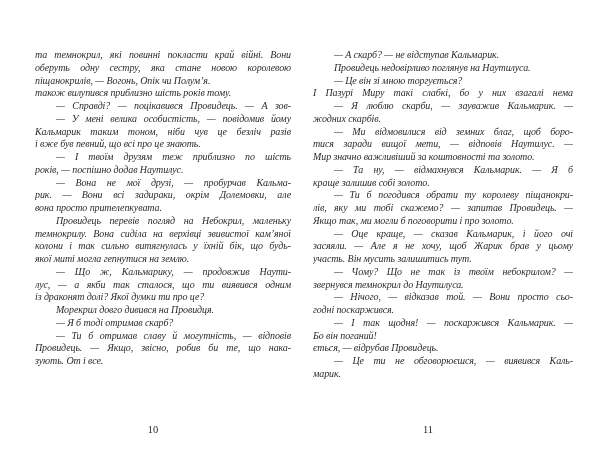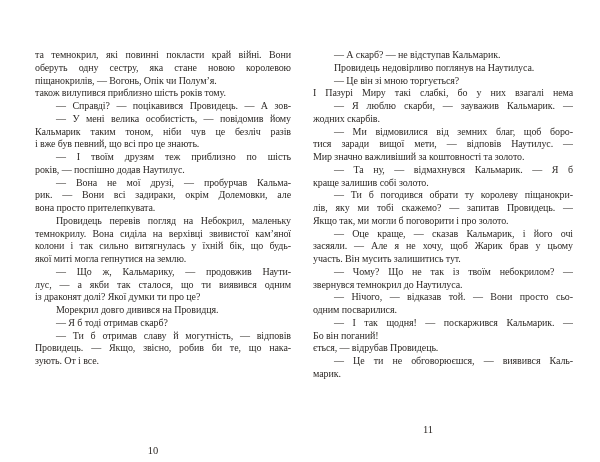--- a/index.html
+++ b/index.html
@@ -24,31 +24,32 @@
     letter-spacing: -0.1px;
   }
   #col-left  { left: 35px;  width: 256px; }
   #col-right { left: 313px; width: 260px; }
   .line {
     height: 12.75px;
     overflow: hidden;
     text-align: justify;
     text-align-last: justify;
     white-space: nowrap;
+    font-style: italic;
   }
   .line.end { text-align-last: left; }
   .line.ind { padding-left: 21px; }
   .folio {
     position: absolute;
     top: 424px;
     transform: translateX(-50%);
     font-size: 10.5px;
     color: #2e2a27;
   }
-  #folio-left  { left: 153px; margin-top: 21px; }
+  #folio-left  { left: 153px; }
   #folio-right { left: 428px; }
 </style>
 </head>
 <body>
 
 <div id="spread">
   <div id="col-left" class="text-column">
       <div class="line">та темнокрил, які повинні покласти край війні. Вони</div>
       <div class="line">оберуть одну сестру, яка стане новою королевою</div>
       <div class="line end">піщанокрилів, — Вогонь, Опік чи Полум’я.</div>
@@ -90,21 +91,21 @@
       <div class="line end">краще залишив собі золото.</div>
       <div class="line ind">— Ти б погодився обрати ту королеву піщанокри-</div>
       <div class="line">лів, яку ми тобі скажемо? — запитав Провидець. —</div>
       <div class="line end">Якщо так, ми могли б поговорити і про золото.</div>
       <div class="line ind">— Оце краще, — сказав Кальмарик, і його очі</div>
       <div class="line">засяяли. — Але я не хочу, щоб Жарик брав у цьому</div>
       <div class="line end">участь. Він мусить залишитись тут.</div>
       <div class="line ind">— Чому? Що не так із твоїм небокрилом? —</div>
       <div class="line end">звернувся темнокрил до Наутилуса.</div>
       <div class="line ind">— Нічого, — відказав той. — Вони просто сьо-</div>
-      <div class="line end">одним посварилися.</div>
+      <div class="line end">годні поскаржився.</div>
       <div class="line ind">— І так щодня! — поскаржився Кальмарик. —</div>
       <div class="line end">Бо він поганий!</div>
       <div class="line end">ється, — відрубав Провидець.</div>
       <div class="line ind">— Це ти не обговорюєшся, — виявився Каль-</div>
       <div class="line end">марик.</div>
     </div>
 
   <div id="folio-left" class="folio">10</div>
 
   <div id="folio-right" class="folio">11</div>

